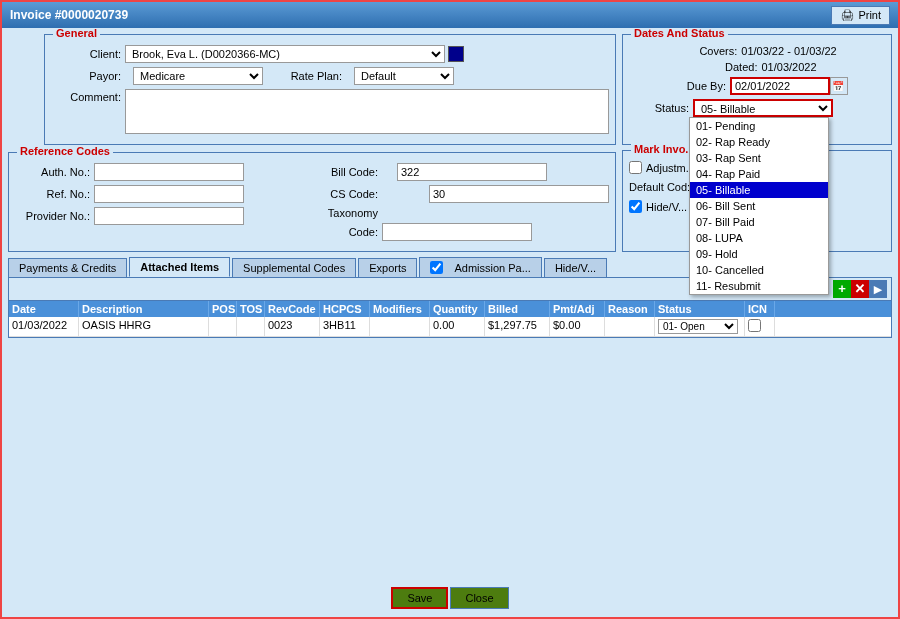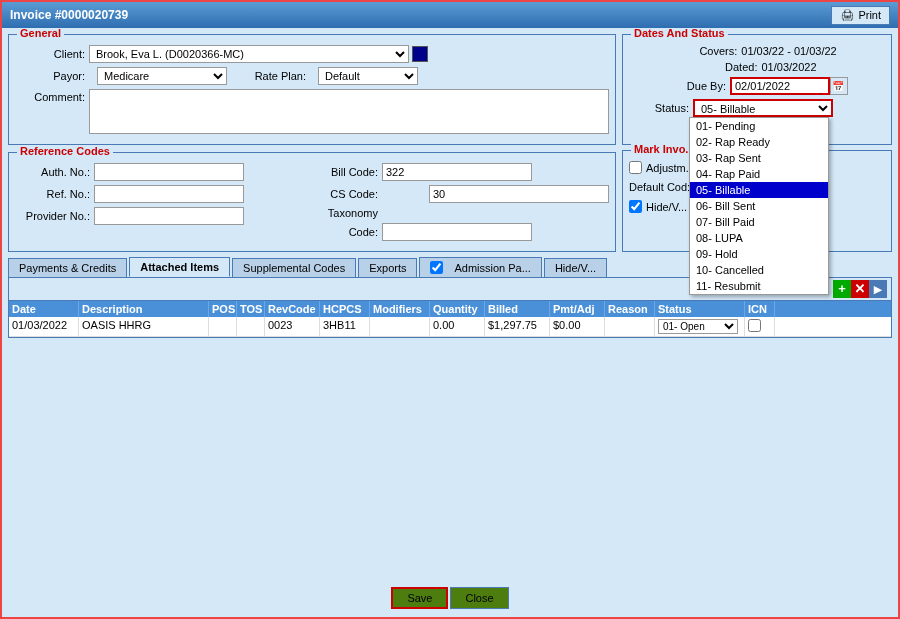--- a/index.html
+++ b/index.html
@@ -47,20 +47,21 @@
       flex: 1;
       padding: 6px;
       display: flex;
       flex-direction: column;
       gap: 5px;
       overflow: hidden;
     }
     .top-section {
       display: flex;
       gap: 6px;
+      margin-left: 36px;
     }
     .section-box {
       border: 1px solid #4a7ab5;
       background: #d4e8f7;
       padding: 6px;
       position: relative;
     }
     .section-label {
       position: absolute;
       top: -8px;
@@ -463,21 +464,21 @@
               <input type="text" class="form-input" style="width: 150px;">
             </div>
             <div class="form-row">
               <span class="form-label" style="min-width:75px">Provider No.:</span>
               <input type="text" class="form-input" style="width: 150px;">
             </div>
           </div>
           <div class="ref-col">
             <div class="form-row">
               <span class="form-label" style="min-width:70px">Bill Code:</span>
-              <input type="text" class="form-input" style="width: 150px;" value="322">
+              <input type="text" class="form-input" style="width: 150px; margin-left: 15px;" value="322">
             </div>
             <div class="form-row">
               <span class="form-label" style="min-width:70px">CS Code:</span>
               <input type="text" class="form-input" style="width: 180px; margin-left: 47px;" value="30">
             </div>
             <div class="form-row">
               <span class="form-label" style="min-width:70px">Taxonomy</span>
             </div>
             <div class="form-row">
               <span class="form-label" style="min-width:70px">Code:</span>

